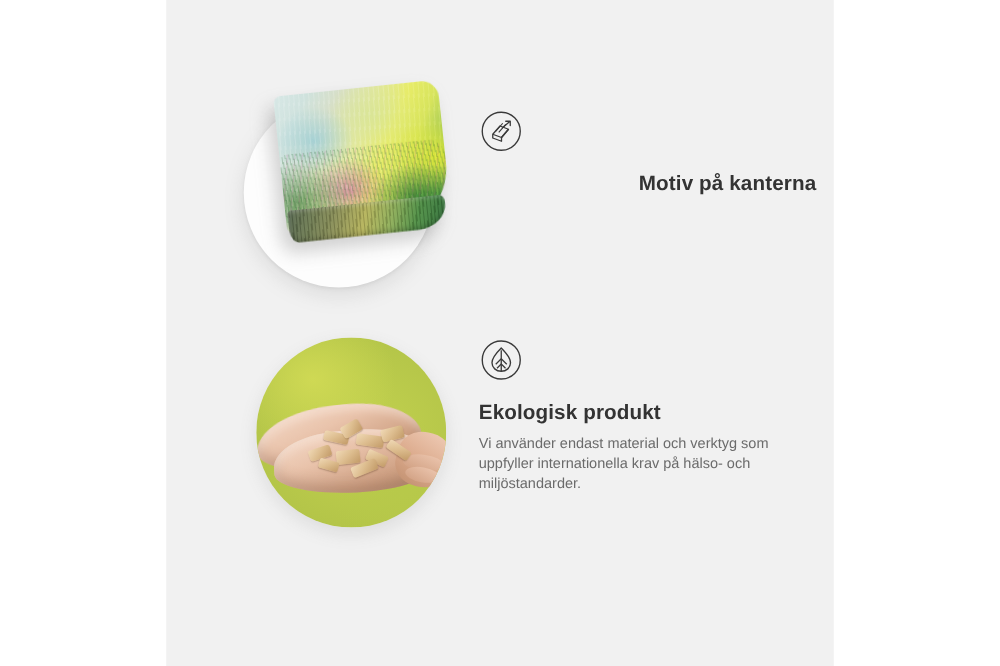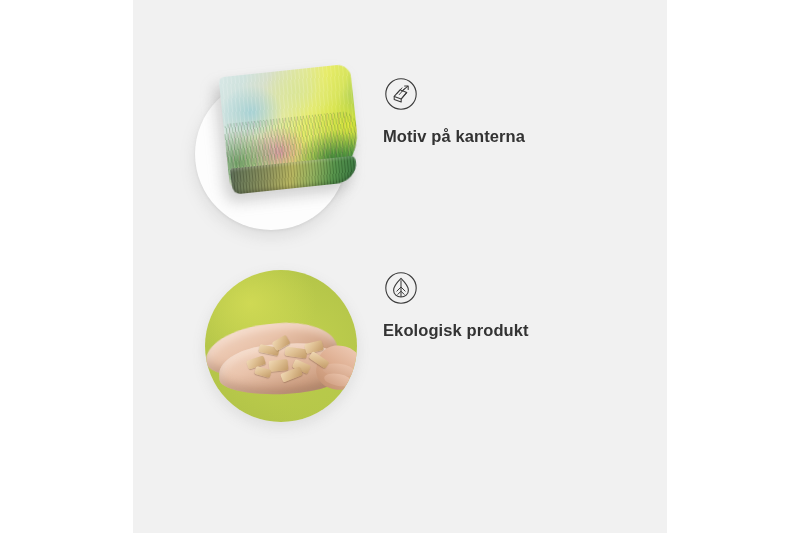--- a/index.html
+++ b/index.html
@@ -208,21 +208,21 @@
     box-shadow: 0 1px 1px rgba(90,60,30,0.30);
   }
 
   
   .copy {
     position: absolute;
     left: 250px;
     top: 0;
     width: 270px;
   }
-  .copy-top { top: 16px; }
+  .copy-top { top: 27px; text-align: right; }
   .copy-bot { top: 22px; }
 
   .badge {
     width: 36px;
     height: 36px;
     margin-bottom: 14px;
   }
   .badge svg { display: block; }
 
   .feat-title {
@@ -307,18 +307,19 @@
             <path d="M18 8.4 C22.6 13.0 25.4 16.4 25.4 20.2 C25.4 24.2 22.1 27.0 18 27.0
                      C13.9 27.0 10.6 24.2 10.6 20.2 C10.6 16.4 13.4 13.0 18 8.4 Z" stroke="#3a3a3a" stroke-width="1.1" stroke-linejoin="round" fill="none"></path>
             <path d="M18 10.2 L18 27.0" stroke="#3a3a3a" stroke-width="1.05"></path>
             <path d="M18 17.0 L13.6 21.4" stroke="#3a3a3a" stroke-width="1.0"></path>
             <path d="M18 17.0 L22.4 21.4" stroke="#3a3a3a" stroke-width="1.0"></path>
             <path d="M18 21.2 L14.6 24.6" stroke="#3a3a3a" stroke-width="1.0"></path>
             <path d="M18 21.2 L21.4 24.6" stroke="#3a3a3a" stroke-width="1.0"></path>
           </svg>
         </div>
         <h2 class="feat-title">Ekologisk produkt</h2>
+        <p class="feat-body">Vi använder endast material och verktyg som uppfyller internationella krav på hälso- och miljöstandarder.</p>
       </div>
 
     </section>
 
   </div>
 </div>
 
 </body></html>

